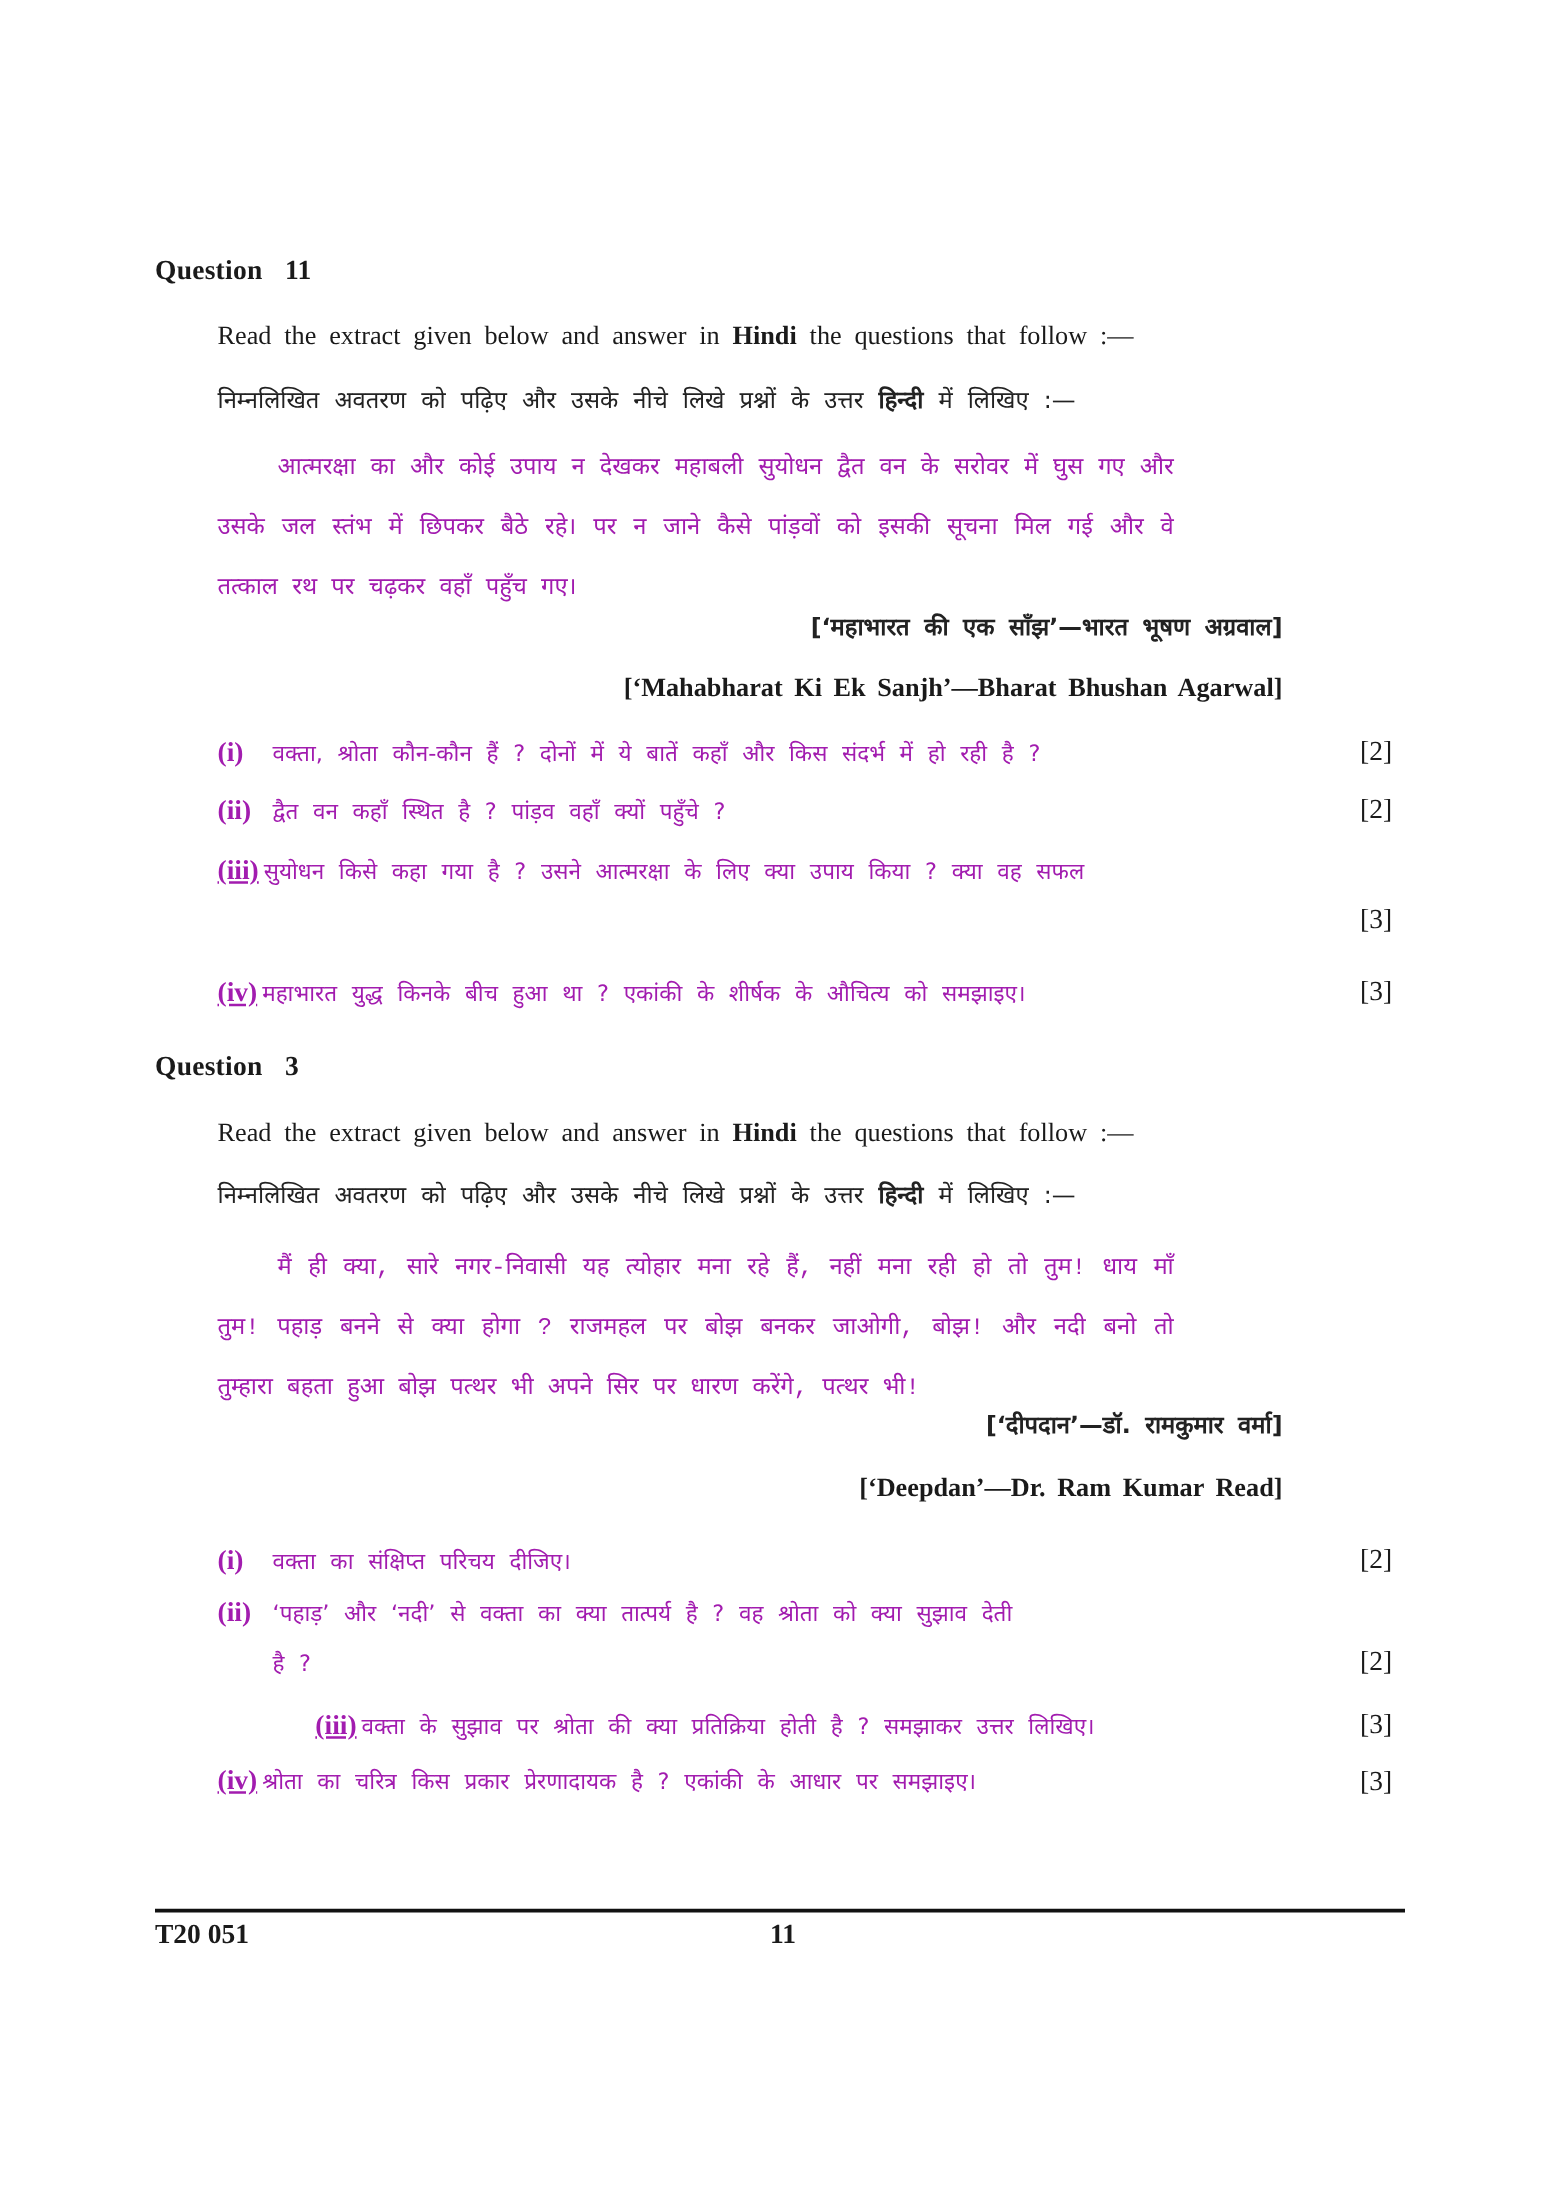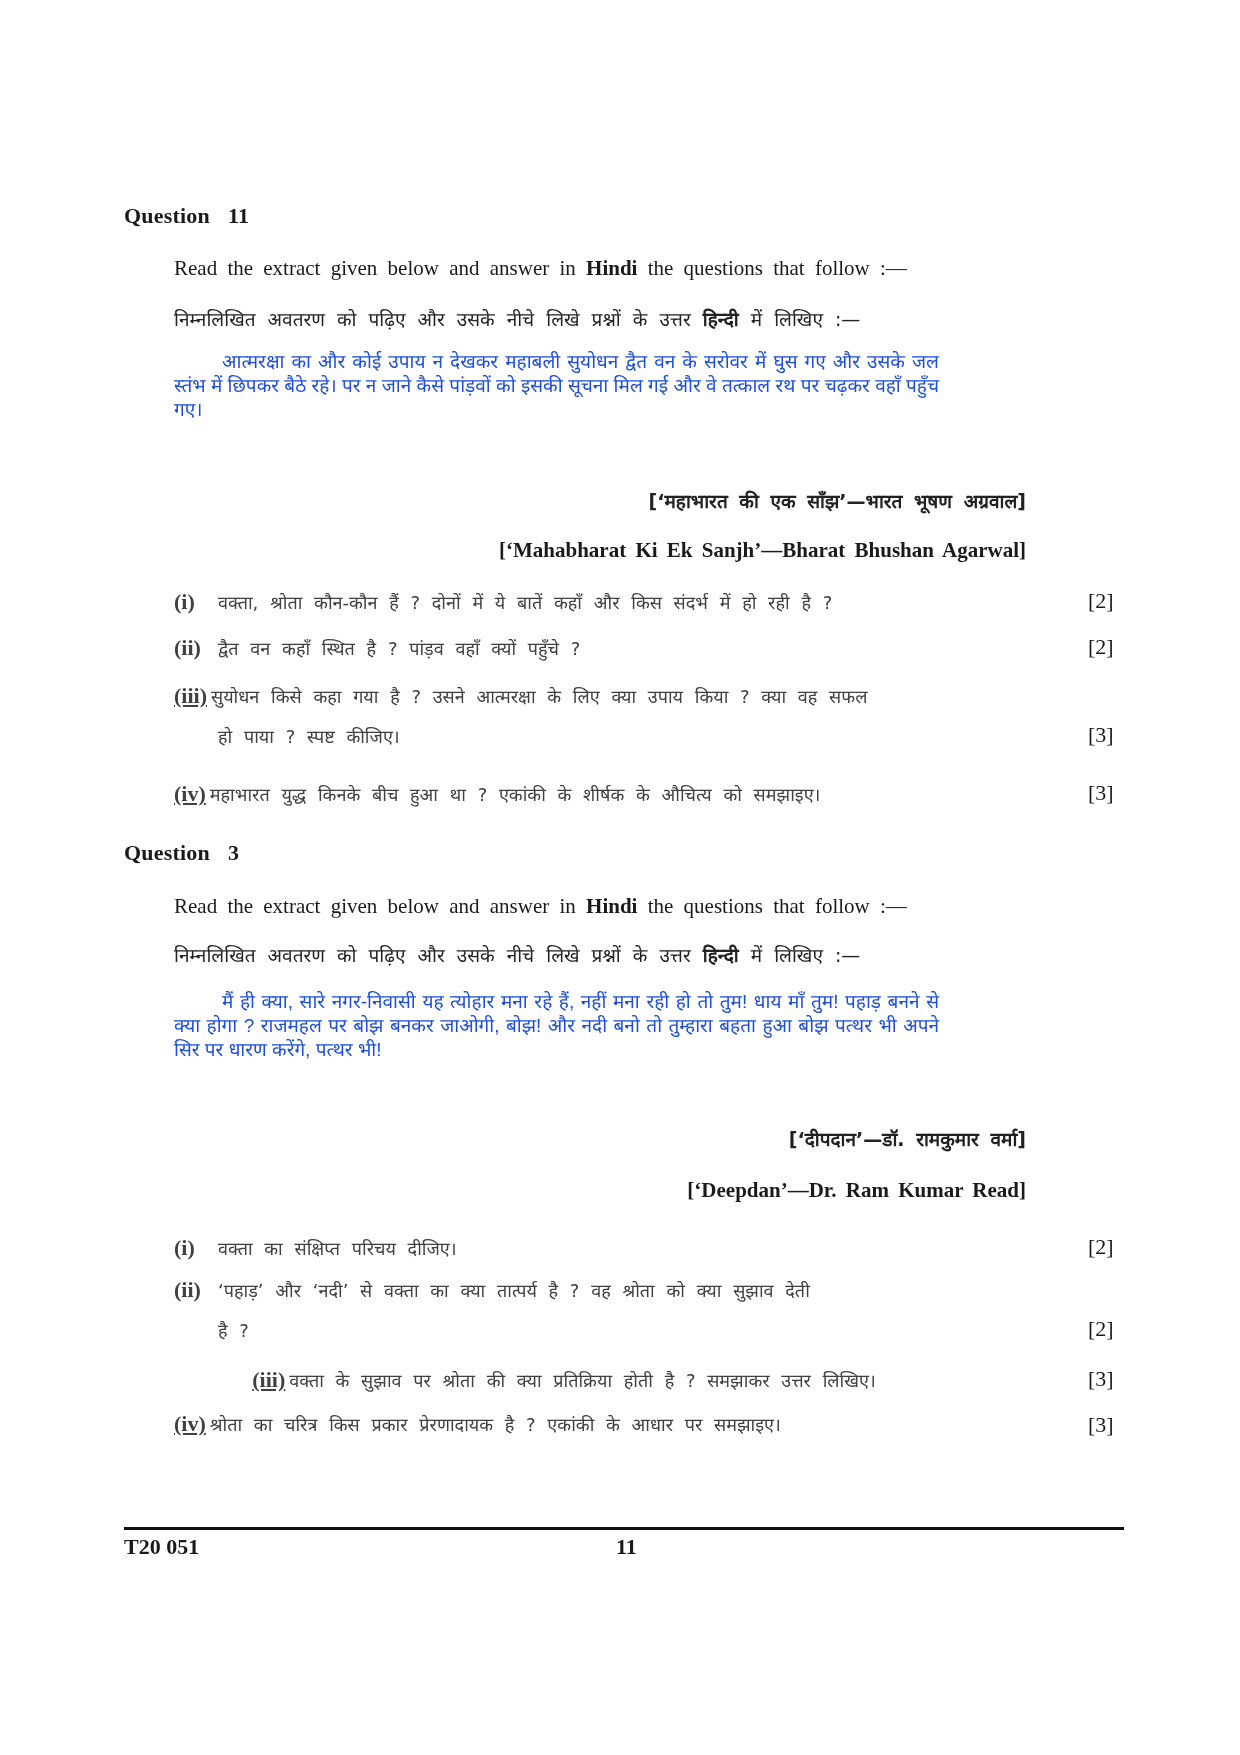--- a/index.html
+++ b/index.html
@@ -5,26 +5,26 @@
     html, body { margin: 0; padding: 0; background: #ffffff; }
     body { width: 1240px; height: 1755px; position: relative; overflow: hidden;
            font-family: "Liberation Serif", "DejaVu Serif", serif; color: #1a1a1a; }
     .abs { position: absolute; white-space: nowrap; }
     .qhead { font-weight: bold; font-size: 22px; letter-spacing: 0.2px; }
     .qhead .num { margin-left: 18px; }
     .instr { font-size: 21px; word-spacing: 5px; }
     .instr b { font-weight: bold; }
     .hin { font-family: "DejaVu Sans", sans-serif; font-size: 19px; word-spacing: 6px; color: #222; }
     .hin b { font-weight: bold; }
-    .para { font-family: Liberation Sans, sans-serif; font-size: 19px; color: #1d4ed8;
-            width: 765px; text-align: justify; text-align-last: left; line-height: 24px; white-space: normal; }
+    .para { font-family: Liberation Mono, monospace; font-size: 19px; color: #a21caf;
+            width: 765px; text-align: justify; text-align-last: left; line-height: 48px; white-space: normal; }
     .para .first { display: inline-block; width: 48px; }
     .src-hi { font-family: "DejaVu Sans", sans-serif; font-size: 19px; font-weight: bold; right: 214px; color: #222; word-spacing: 5px; }
     .src-en { font-size: 21px; font-weight: bold; right: 214px; word-spacing: 4px; }
-    .sub { font-family: "DejaVu Sans", sans-serif; font-size: 18px; color: #404040; word-spacing: 6px; white-space: normal; width: 780px; line-height: 40px; }
+    .sub { font-family: "DejaVu Sans", sans-serif; font-size: 18px; color: #a21caf; word-spacing: 6px; white-space: normal; width: 780px; line-height: 40px; }
     .sub .label { font-family: "Liberation Serif", serif; font-weight: bold; font-size: 22px; display: inline-block; width: 44px; }
     .sub .label.wide { width: auto; margin-right: 4px; text-decoration: underline; }
     .sub .cont { display: block; padding-left: 44px; }
     .marks { font-size: 22px; left: 1088px; }
     .rule { position: absolute; left: 124px; width: 1000px; height: 3px; background: #111; top: 1527px; }
     .foot { font-weight: bold; font-size: 22px; }
   </style>
 </head>
 <body>
 
@@ -52,21 +52,20 @@
 </div>
 <div class="abs marks" style="top:588px;">[2]</div>
 
 <div class="abs sub" style="left:174px; top:628px;">
   <span class="label">(ii)</span><span>द्वैत वन कहाँ स्थित है ? पांड़व वहाँ क्यों पहुँचे ?</span>
 </div>
 <div class="abs marks" style="top:634px;">[2]</div>
 
 <div class="abs sub" style="left:174px; top:676px;">
   <span class="label wide">(iii)</span><span>सुयोधन किसे कहा गया है ? उसने आत्मरक्षा के लिए क्या उपाय किया ? क्या वह सफल</span>
-  <span class="cont">हो पाया ? स्पष्ट कीजिए।</span>
 </div>
 <div class="abs marks" style="top:722px;">[3]</div>
 
 <div class="abs sub" style="left:174px; top:774px;">
   <span class="label wide">(iv)</span><span>महाभारत युद्ध किनके बीच हुआ था ? एकांकी के शीर्षक के औचित्य को समझाइए।</span>
 </div>
 <div class="abs marks" style="top:780px;">[3]</div>
 
 <div class="abs qhead" style="left:124px; top:840px;">
   <span>Question</span><span class="num">3</span>

